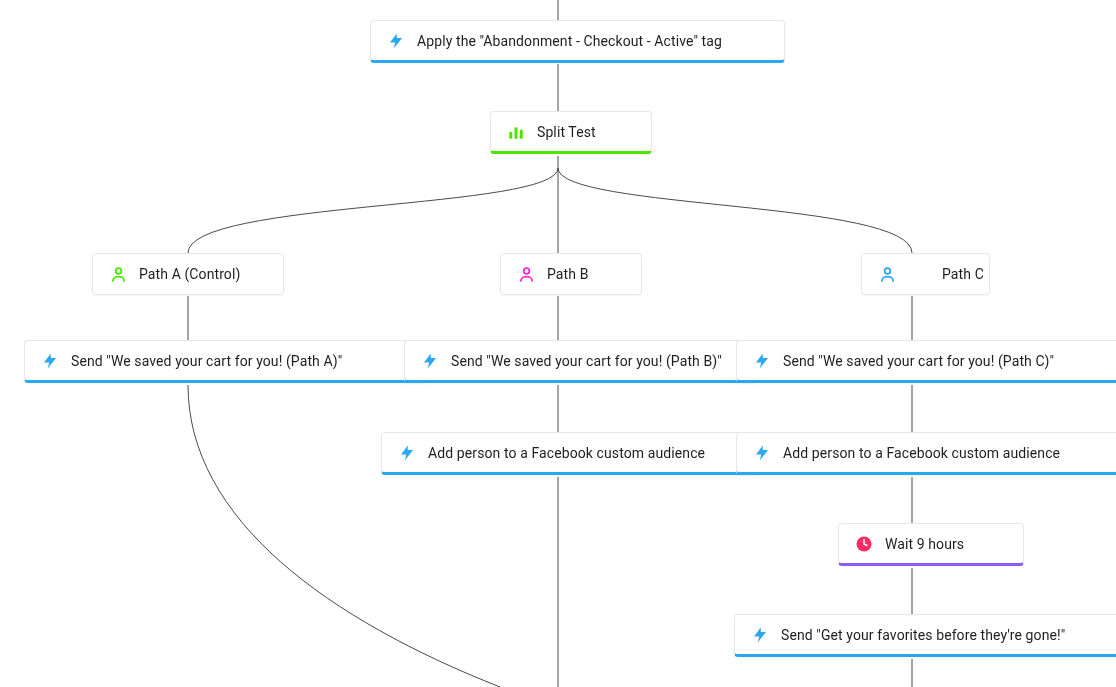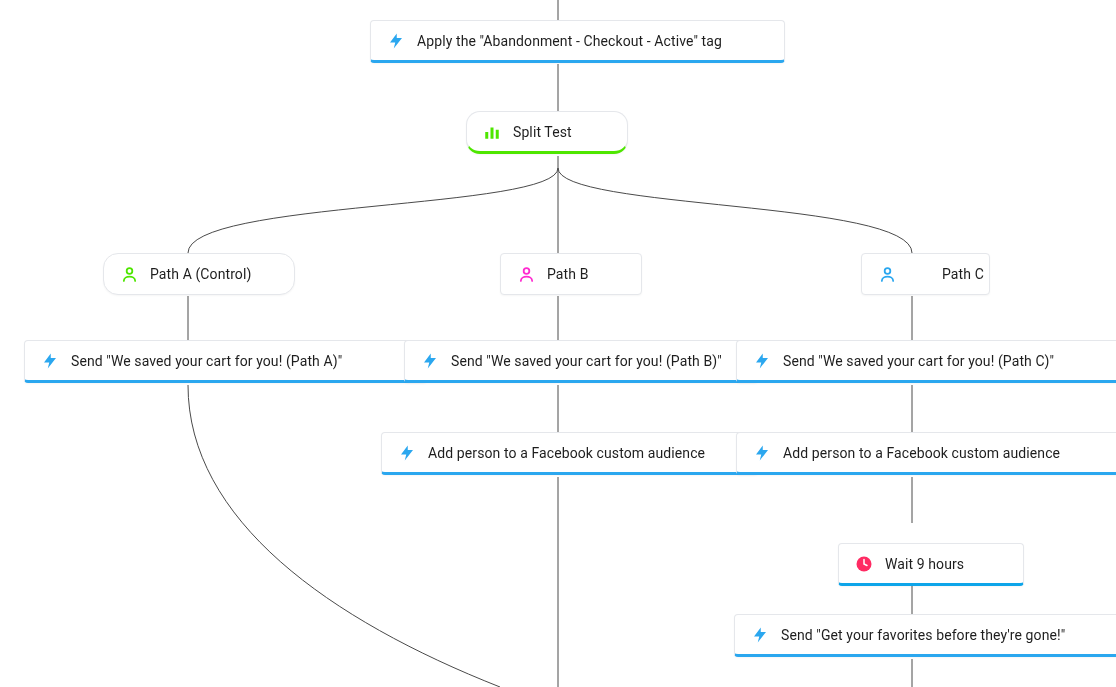--- a/index.html
+++ b/index.html
@@ -42,26 +42,26 @@
     flex: none;
   }
   .node .label {
     font-size: 14px;
     color: #1e1e1e;
     letter-spacing: 0.1px;
   }
   
   .underline-blue  { border-bottom: 3px solid #2ba7ef; padding-bottom: 10px; }
   .underline-green { border-bottom: 3px solid #4ee600; padding-bottom: 10px; }
-  .underline-red   { border-bottom: 3px solid #0ea5e9; padding-bottom: 10px; margin-top: 20px; }
+  .underline-red   { border-bottom: 3px solid #8b5cf6; padding-bottom: 10px; }
 
   
   #n-apply-tag   { left: 370px; top: 20px;  width: 381px; }
-  #n-split       { left: 466px; top: 111px; width: 128px; border-radius: 14px; }
-  #n-path-a      { left: 103px; top: 253px; width: 158px; border-radius: 15px; }
+  #n-split       { left: 490px; top: 111px; width: 128px; }
+  #n-path-a      { left: 92px; top: 253px; width: 158px; }
   #n-path-b      { left: 500px; top: 253px; width: 108px; text-align: right; }
   #n-path-c      { left: 861px; top: 253px; width: 95px; gap: 34px;  }
   #n-send-a      { left:  24px; top: 340px; width: 369px; }
   #n-send-b      { left: 404px; top: 340px; width: 320px; }
   #n-send-c      { left: 736px; top: 340px; width: 353px; }
   #n-fb-b        { left: 381px; top: 432px; width: 343px; }
   #n-fb-c        { left: 736px; top: 432px; width: 353px; }
   #n-wait-c      { left: 838px; top: 523px; width: 152px; }
   #n-send-c2     { left: 734px; top: 614px; width: 355px; }
 </style>

